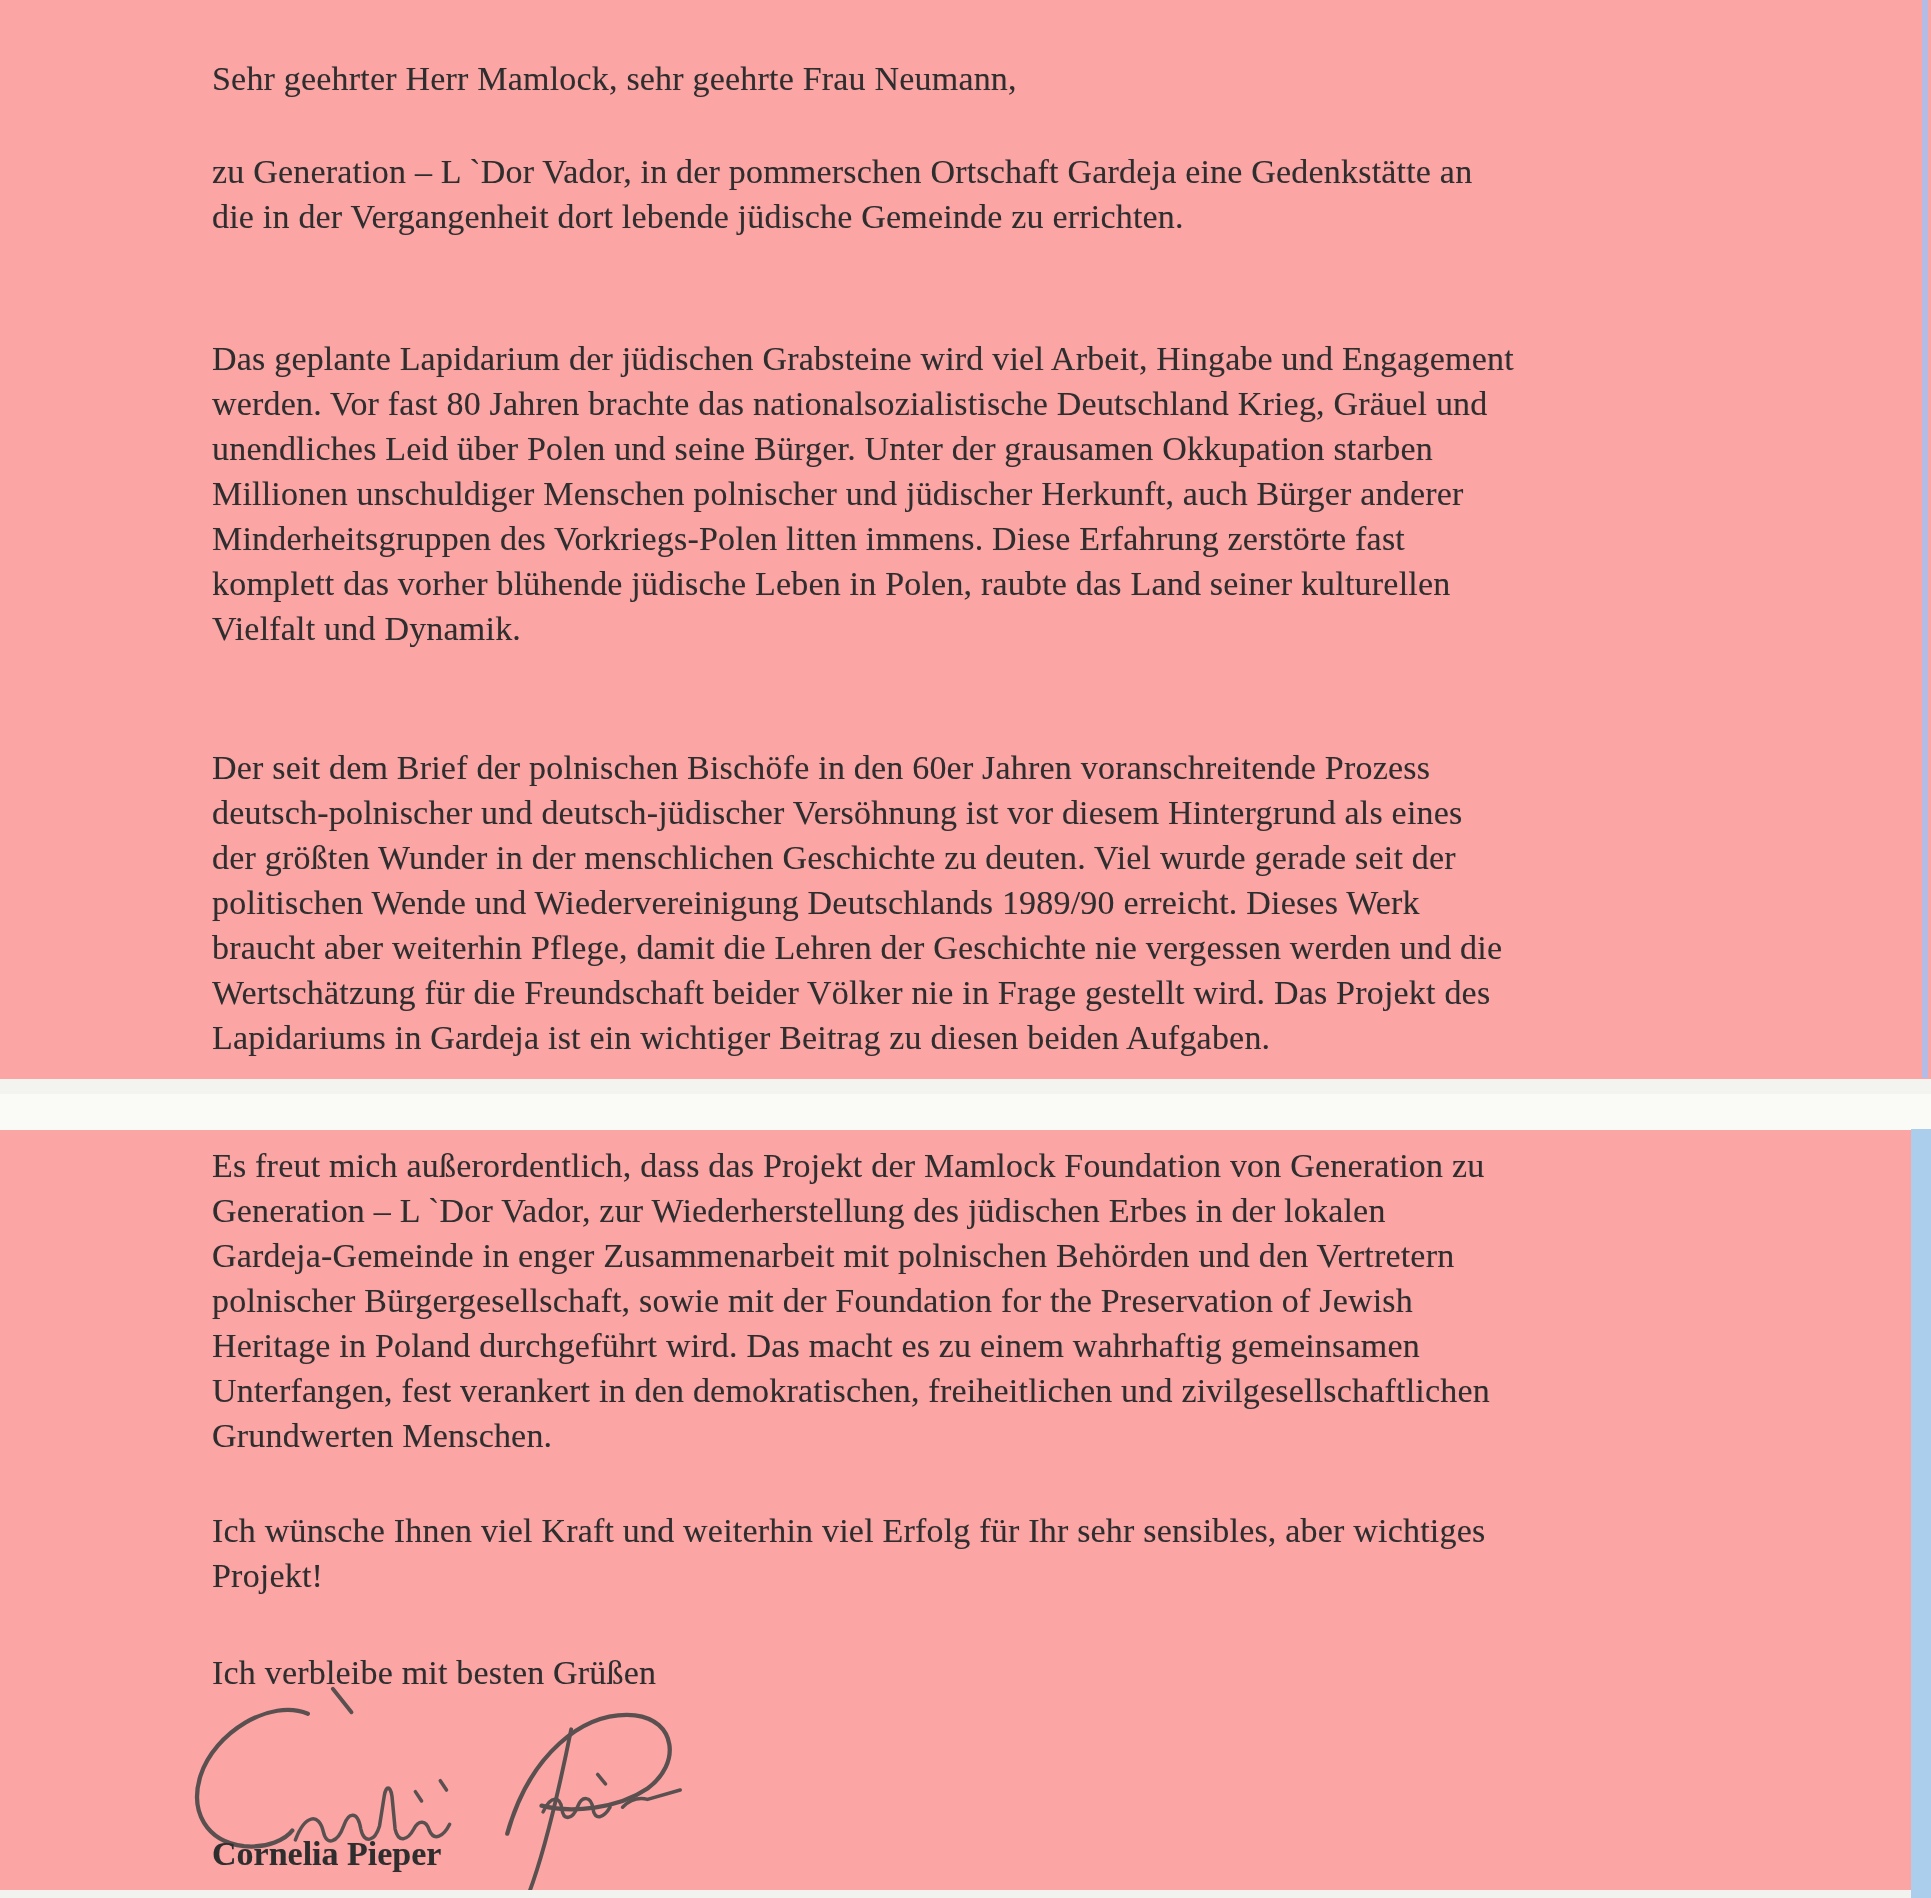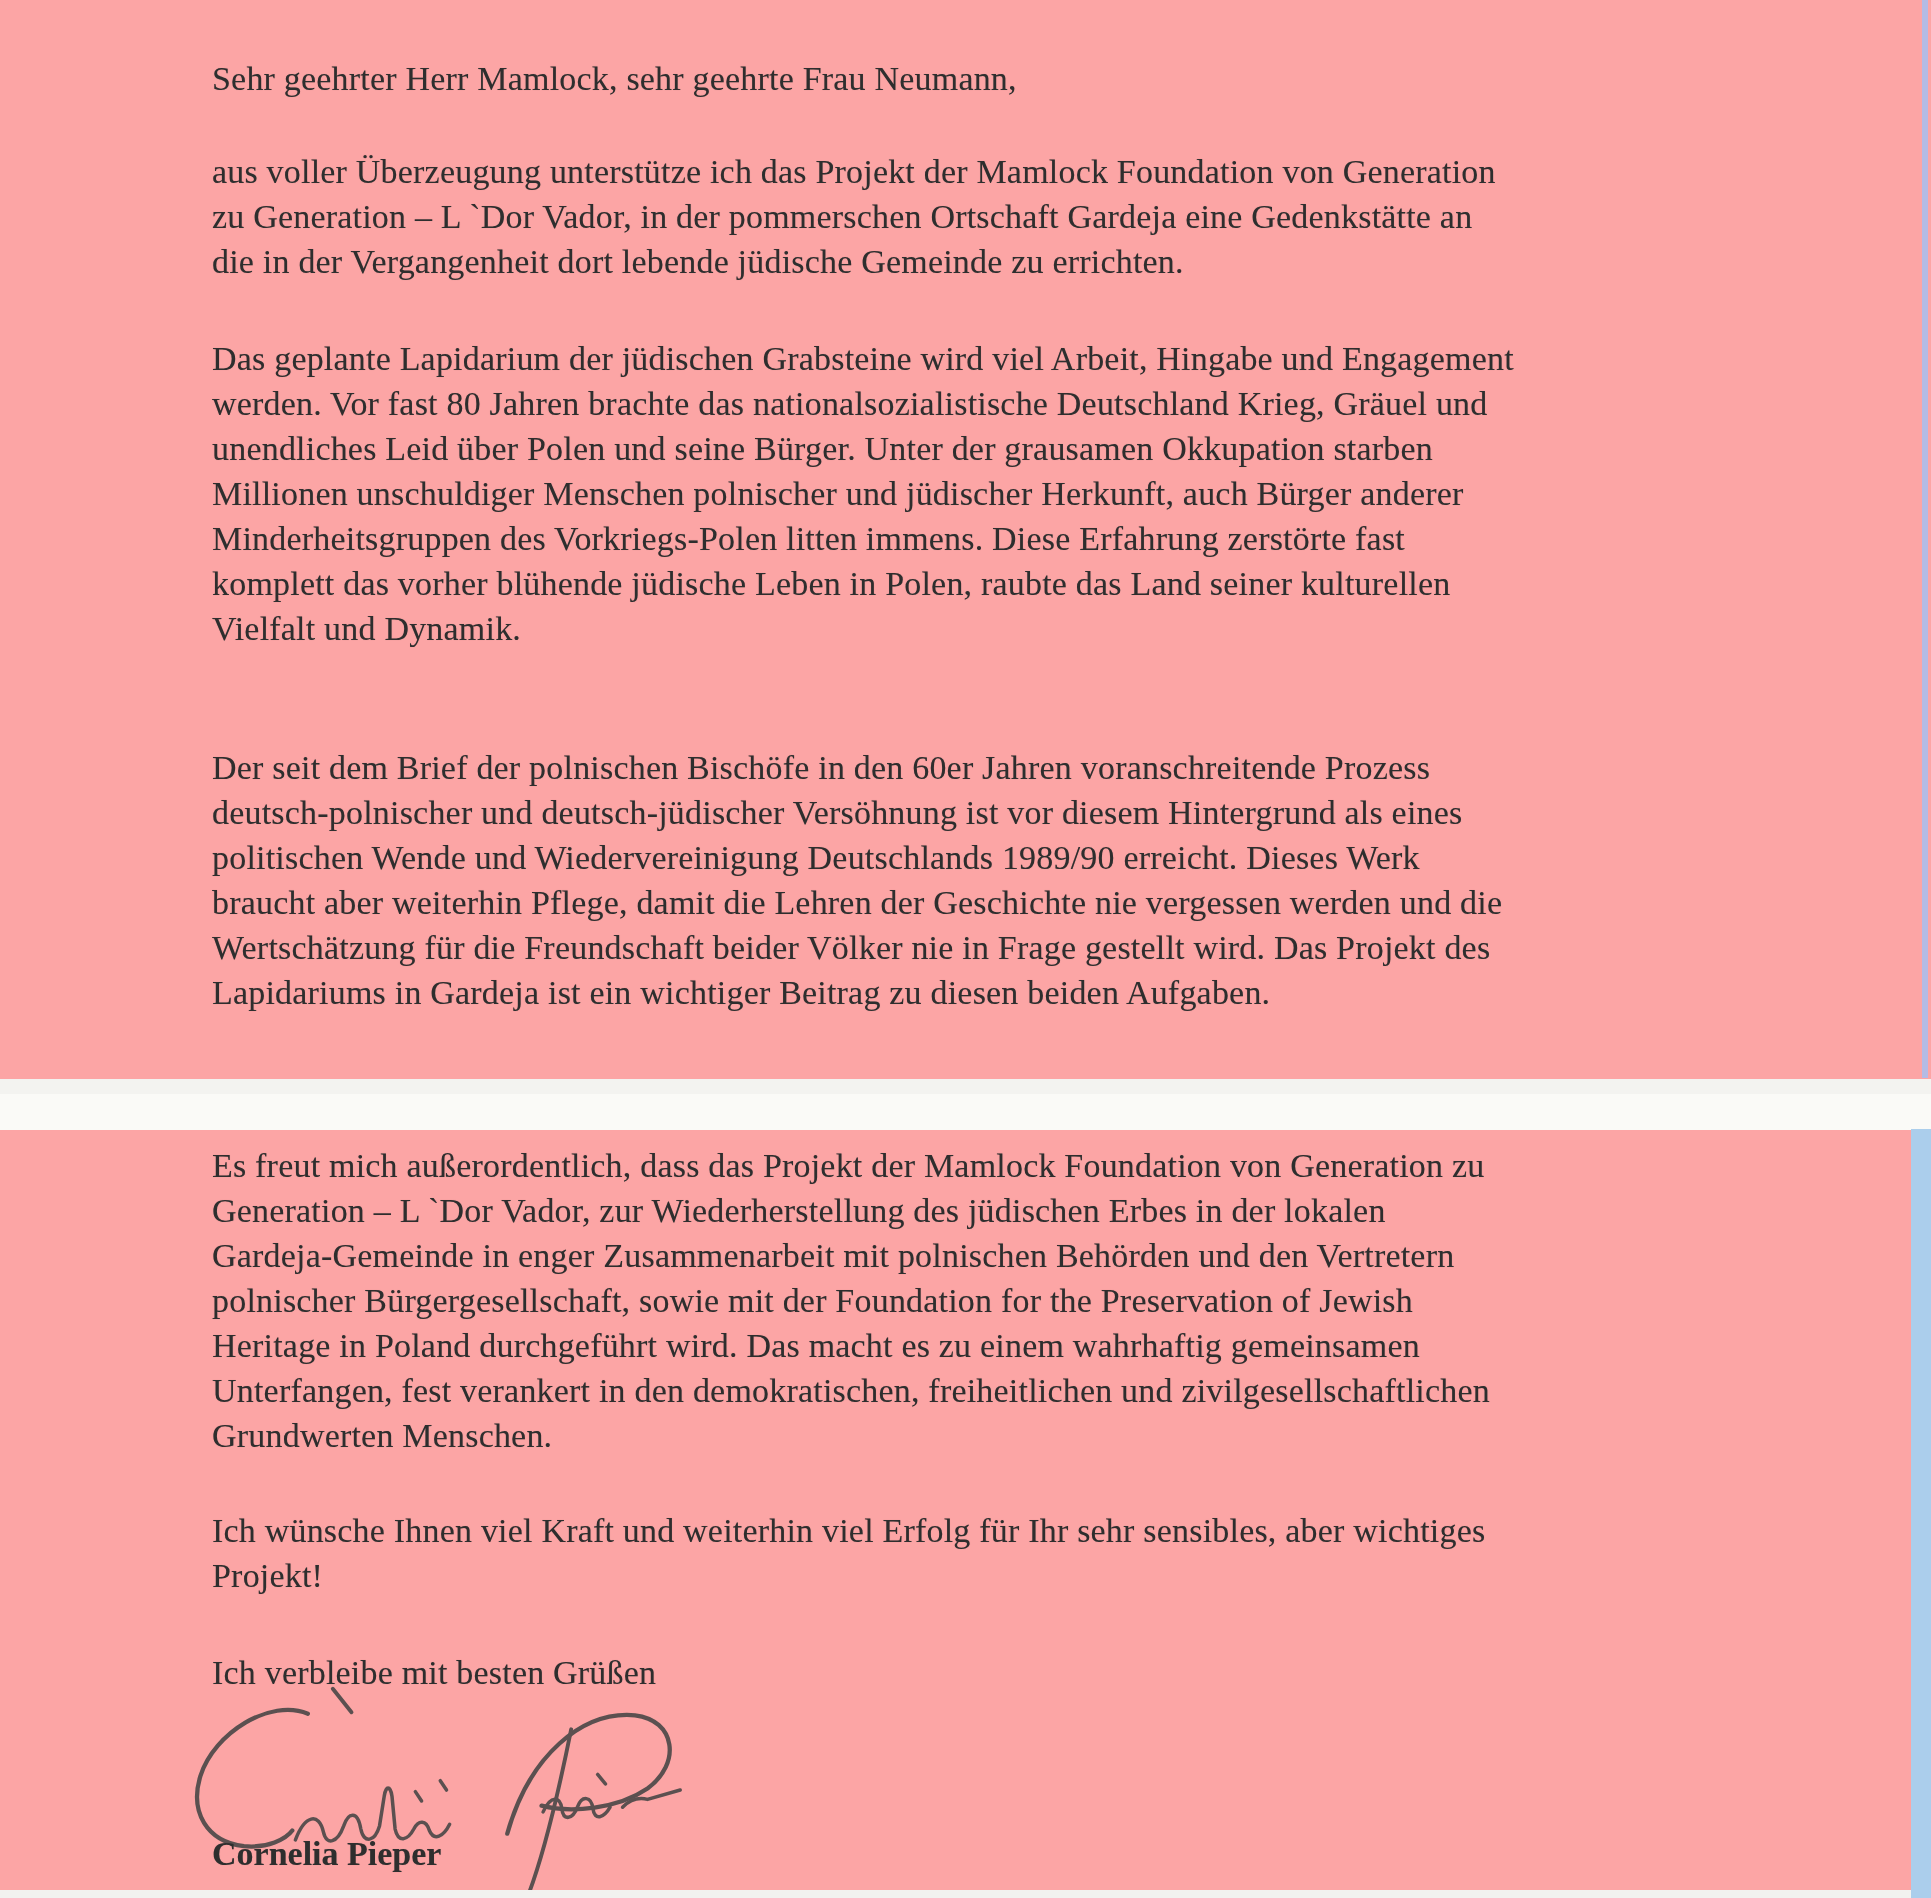--- a/index.html
+++ b/index.html
@@ -94,38 +94,38 @@
   }
 </style>
 </head>
 <body>
 
 <div class="page">
 
   <div class="content-line" style="top:56px">Sehr geehrter Herr Mamlock, sehr geehrte Frau Neumann,</div>
 
   <div class="para" style="top:149px">
-    <div class="line">aus voller Überzeugung unterstütze ich das Projekt der Mamlock Foundation von Generation</div>
     <div class="line">zu Generation – L `Dor Vador, in der pommerschen Ortschaft Gardeja eine Gedenkstätte an</div>
     <div class="line">die in der Vergangenheit dort lebende jüdische Gemeinde zu errichten.</div>
   </div>
 
   <div class="para" style="top:336px">
     <div class="line">Das geplante Lapidarium der jüdischen Grabsteine wird viel Arbeit, Hingabe und Engagement</div>
     <div class="line">werden. Vor fast 80 Jahren brachte das nationalsozialistische Deutschland Krieg, Gräuel und</div>
     <div class="line">unendliches Leid über Polen und seine Bürger. Unter der grausamen Okkupation starben</div>
     <div class="line">Millionen unschuldiger Menschen polnischer und jüdischer Herkunft, auch Bürger anderer</div>
     <div class="line">Minderheitsgruppen des Vorkriegs-Polen litten immens. Diese Erfahrung zerstörte fast</div>
     <div class="line">komplett das vorher blühende jüdische Leben in Polen, raubte das Land seiner kulturellen</div>
     <div class="line">Vielfalt und Dynamik.</div>
   </div>
 
   <div class="para" style="top:745px">
     <div class="line">Der seit dem Brief der polnischen Bischöfe in den 60er Jahren voranschreitende Prozess</div>
     <div class="line">deutsch-polnischer und deutsch-jüdischer Versöhnung ist vor diesem Hintergrund als eines</div>
+    <div class="line">der größten Wunder in der menschlichen Geschichte zu deuten. Viel wurde gerade seit der</div>
     <div class="line">politischen Wende und Wiedervereinigung Deutschlands 1989/90 erreicht. Dieses Werk</div>
     <div class="line">braucht aber weiterhin Pflege, damit die Lehren der Geschichte nie vergessen werden und die</div>
     <div class="line">Wertschätzung für die Freundschaft beider Völker nie in Frage gestellt wird. Das Projekt des</div>
     <div class="line">Lapidariums in Gardeja ist ein wichtiger Beitrag zu diesen beiden Aufgaben.</div>
   </div>
 
   <div class="page-break-band"></div>
   <div class="page-break-band-lower"></div>
 
   <div class="para" style="top:1143px">

